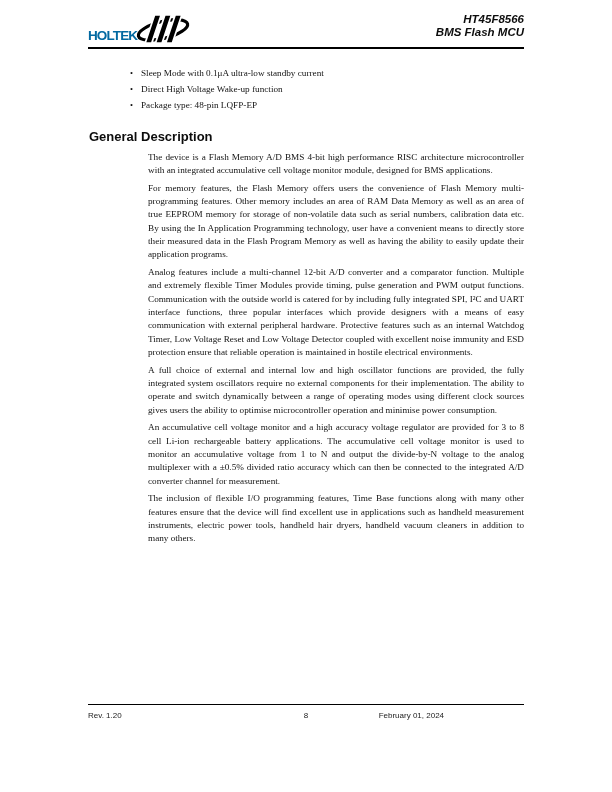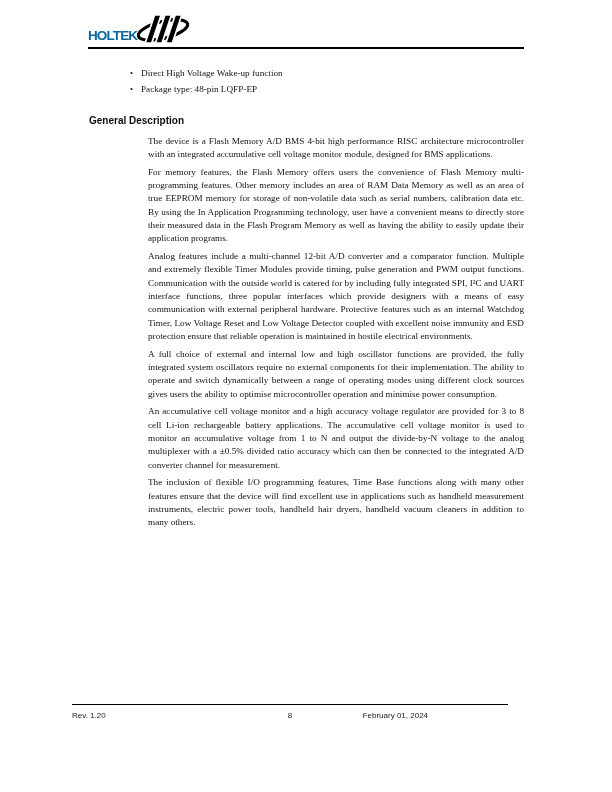--- a/index.html
+++ b/index.html
@@ -27,30 +27,30 @@
   .features{
     list-style:none;margin:18px 0 0 0;padding:0 0 0 53px;
     font-size:9.2px;line-height:13.6px;
   }
   .features li{position:relative;margin-bottom:2.5px;max-width:372px;text-align:justify;}
   .features li::before{content:"\2022";position:absolute;left:-11px;top:-0.5px;font-size:8.5px;}
 
   
   .gd-heading{
     font-family:"Liberation Sans","DejaVu Sans",sans-serif;font-weight:bold;
-    font-size:10px;color:#0c0c0c;margin:17px 0 7px 1px;line-height:14px;
+    font-size:13px;color:#0c0c0c;margin:17px 0 7px 1px;line-height:14px;
   }
   .gd-body p{
     margin:0 0 4.5px 60px;width:376px;text-align:justify;
     font-size:9.2px;line-height:13.3px;
   }
 
   
   .footer{
-    position:absolute;left:72px;top:704px;width:436px;
+    position:absolute;left:88px;top:704px;width:436px;
     border-top:1.5px solid #000;
     font-family:"Liberation Sans","DejaVu Sans",sans-serif;font-size:8px;color:#222;
   }
   .footer-row{display:flex;justify-content:space-between;padding-top:6px;}
   .footer-row .f-left{flex:1;text-align:left;}
   .footer-row .f-center{flex:1;text-align:center;}
   .footer-row .f-right{flex:1;text-align:left;}
 </style>
 </head>
 <body>
@@ -63,24 +63,29 @@
         <span class="logo-text">HOLTEK</span>
         <svg class="logo-mark" viewBox="0 0 64 36" aria-hidden="true">
           <ellipse cx="32" cy="19" rx="27" ry="9" fill="none" stroke="#000" stroke-width="3.4" transform="rotate(-14 32 19)"></ellipse>
           <g stroke="#fff" stroke-width="1.8" fill="#000">
             <path d="M13,33 L23,3 L30,3 L20,33 Z"></path>
             <path d="M24,33 L34,3 L41,3 L31,33 Z"></path>
             <path d="M35,33 L45,3 L52,3 L42,33 Z"></path>
           </g>
         </svg>
       </div>
+      <div class="titles">
+        <div>HT45F8566</div>
+        <div>BMS Flash MCU</div>
+      </div>
     </div>
     <hr class="header-rule">
 
     <ul class="features">
+      <li>Sleep Mode with 0.1μA ultra-low standby current</li>
       <li>Direct High Voltage Wake-up function</li>
       <li>Package type: 48-pin LQFP-EP</li>
     </ul>
 
     <h2 class="gd-heading">General Description</h2>
 
     <div class="gd-body">
       <p>The device is a Flash Memory A/D BMS 4-bit high performance RISC architecture microcontroller with an integrated accumulative cell voltage monitor module, designed for BMS applications.</p>
       <p>For memory features, the Flash Memory offers users the convenience of Flash Memory multi-programming features. Other memory includes an area of RAM Data Memory as well as an area of true EEPROM memory for storage of non-volatile data such as serial numbers, calibration data etc. By using the In Application Programming technology, user have a convenient means to directly store their measured data in the Flash Program Memory as well as having the ability to easily update their application programs.</p>
       <p>Analog features include a multi-channel 12-bit A/D converter and a comparator function. Multiple and extremely flexible Timer Modules provide timing, pulse generation and PWM output functions. Communication with the outside world is catered for by including fully integrated SPI, I²C and UART interface functions, three popular interfaces which provide designers with a means of easy communication with external peripheral hardware. Protective features such as an internal Watchdog Timer, Low Voltage Reset and Low Voltage Detector coupled with excellent noise immunity and ESD protection ensure that reliable operation is maintained in hostile electrical environments.</p>

